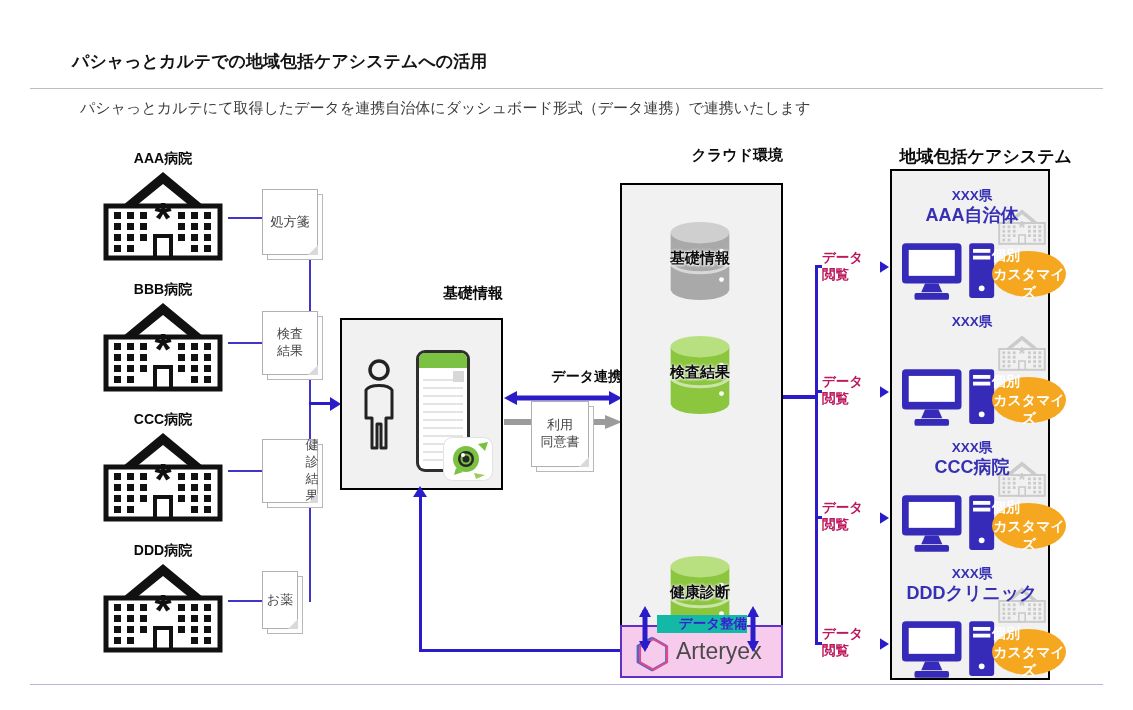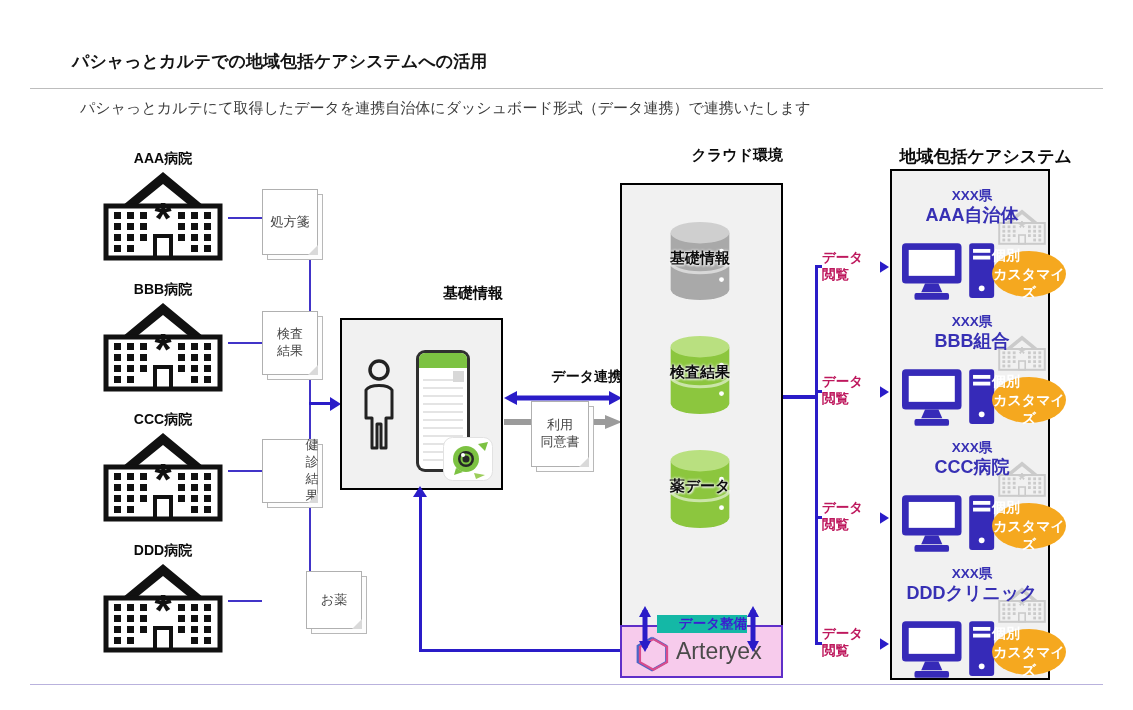--- a/index.html
+++ b/index.html
@@ -128,21 +128,21 @@
     <span></span>
   </div>
   <div class="doc" style="left:262px;top:311px;width:56px;height:64px;">
     <span>検査</span>
     <span>結果</span>
   </div>
   <div class="doc" style="left:262px;top:439px;width:56px;height:64px;padding-left:44px;">
     <span>健診</span>
     <span>結果</span>
   </div>
-  <div class="doc" style="left:262px;top:571px;width:56px;height:58px;margin-left:44px;">
+  <div class="doc" style="left:262px;top:571px;width:36px;height:58px;">
     <span>お薬</span>
     <span></span>
   </div>
 
   <div class="lbl center" style="left:340px;top:284px;width:163px;font-size:15px;color:#0a0a0a;">基礎情報</div>
   <div class="gbox" style="left:340px;top:318px;width:163px;height:172px;"></div>
   <svg class="abs" style="left:356px;top:358px;" width="46" height="94" viewBox="0 0 46 94">
     <circle cx="23" cy="12" r="9" fill="none" stroke="#222" stroke-width="3.5"></circle>
     <path d="M10,32 C14,26 32,26 36,32 L36,60 L30,60 L30,90 L25,90 L25,66 L21,66 L21,90 L16,90 L16,60 L10,60 Z" fill="none" stroke="#222" stroke-width="3" stroke-linejoin="round"></path>
   </svg>
@@ -194,29 +194,29 @@
     <div class="db" style="left:44px;top:148px;">
       <svg width="68" height="86" viewBox="0 0 68 88">
         <path d="M4,14 L4,72 A30,11 0 0 0 64,72 L64,14" fill="#8cc63e"></path>
         <path d="M4,44 A30,11 0 0 0 64,44" fill="none" stroke="#ffffff" stroke-opacity="0.55" stroke-width="3"></path>
         <ellipse cx="34" cy="14" rx="30" ry="11" fill="#b9e080"></ellipse>
         <circle cx="56" cy="33" r="2.5" fill="#fff"></circle>
           <circle cx="56" cy="62" r="2.5" fill="#fff"></circle>
       </svg>
       <div class="db-label" style="top:30px;">検査結果</div>
     </div>
-    <div class="db" style="left:44px;top:262px;">
+    <div class="db" style="left:44px;top:368px;">
       <svg width="68" height="86" viewBox="0 0 68 88">
         <path d="M4,14 L4,72 A30,11 0 0 0 64,72 L64,14" fill="#8cc63e"></path>
         <path d="M4,44 A30,11 0 0 0 64,44" fill="none" stroke="#ffffff" stroke-opacity="0.55" stroke-width="3"></path>
         <ellipse cx="34" cy="14" rx="30" ry="11" fill="#b9e080"></ellipse>
         <circle cx="56" cy="33" r="2.5" fill="#fff"></circle>
           <circle cx="56" cy="62" r="2.5" fill="#fff"></circle>
       </svg>
-      <div class="db-label" style="top:30px;">薬データ</div>
+      <div class="db-label" style="top:30px;">健康診断</div>
     </div>
   </div>
 
   <svg class="abs" style="left:638px;top:606px;z-index:2;" width="14" height="46" viewBox="0 0 14 46">
     <line x1="7" y1="4" x2="7" y2="42" stroke="#2a1cc8" stroke-width="5"></line>
     <polygon points="7,0 1,11 13,11" fill="#2a1cc8"></polygon>
     <polygon points="7,46 1,35 13,35" fill="#2a1cc8"></polygon>
   </svg>
   <svg class="abs" style="left:746px;top:606px;z-index:2;" width="14" height="46" viewBox="0 0 14 46">
     <line x1="7" y1="4" x2="7" y2="42" stroke="#2a1cc8" stroke-width="5"></line>
@@ -280,21 +280,20 @@
         <span>個別</span>
         <span>カスタマイズ</span>
       </div>
     </div>
 
     <div class="entry" style="top:142px;">
       <svg class="abs" style="left:104px;top:12px;color:#cbcbcb;" width="52" height="56" viewBox="0 0 130 92">
           <use href="#hospital"></use>
         </svg>
       <div class="pref">XXX県</div>
-      <div class="ename">BBB組合</div>
       <svg class="abs" style="left:10px;top:55px;color:#362ab8;z-index:1;" width="96" height="60" viewBox="0 0 100 60">
           <use href="#computer"></use>
         </svg>
       <div class="badge" style="left:100px;top:64px;width:74px;height:46px;">
         <span>個別</span>
         <span>カスタマイズ</span>
       </div>
     </div>
 
     <div class="entry" style="top:268px;">

